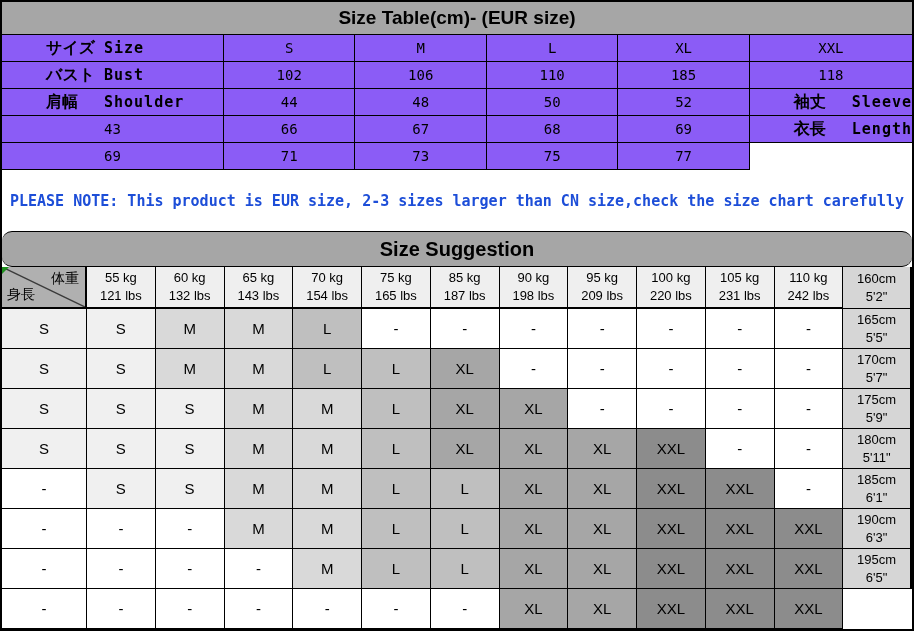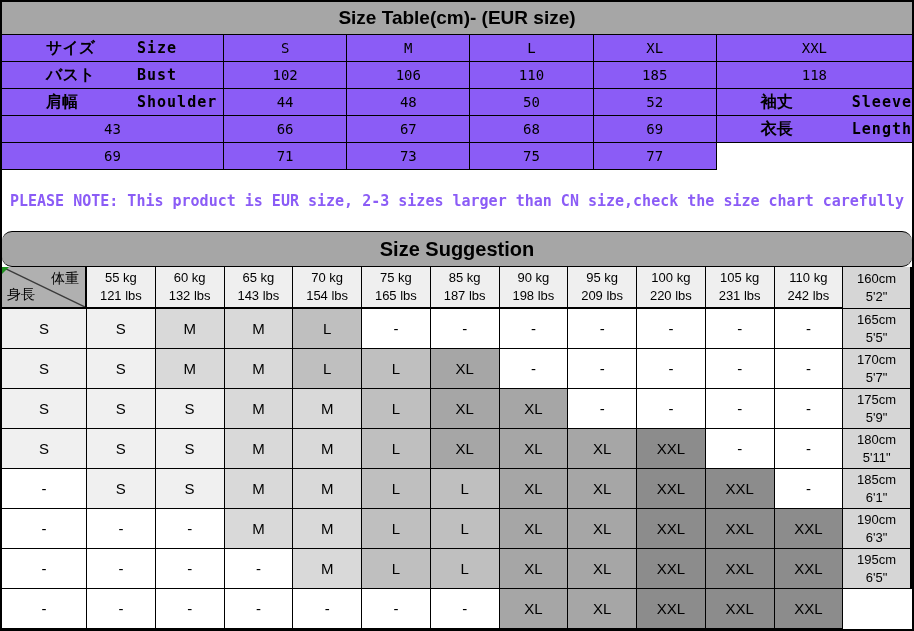--- a/index.html
+++ b/index.html
@@ -26,27 +26,27 @@
   .t1{display:grid;grid-template-columns:222px repeat(5,1fr);grid-auto-rows:27px;}
   .t1c{
     border-right:1px solid #000;border-bottom:1px solid #000;
     display:flex;align-items:center;justify-content:center;
     font-family:"DejaVu Sans Mono","Liberation Mono",monospace;
     font-size:14px;background:#8b5cf6;
   }
   .t1c:nth-child(6n){border-right:none;}
   .t1-label{justify-content:flex-start;padding-left:44px;font-weight:bold;}
   .t1-label .jp{display:inline-block;width:58px;font-size:16px;font-family:"DejaVu Sans","Liberation Sans",sans-serif;font-weight:bold;}
-  .t1-label .en{font-size:15px;letter-spacing:1px;margin-left:33px;}
+  .t1-label .en{font-size:15px;letter-spacing:1px;}
   
   .note{
     height:61px;
     display:flex;align-items:center;justify-content:center;
     font-family:"DejaVu Sans Mono","Liberation Mono",monospace;
-    font-weight:bold;font-size:15px;color:#8b5cf6;
+    font-weight:bold;font-size:15px;color:#1d4ed8;
     white-space:nowrap;background:#fff;
   }
   
   .t2{display:grid;grid-template-columns:85px repeat(12,1fr);grid-template-rows:42px repeat(8,40px);}
   .t2c{
     border-right:1px solid #000;border-bottom:1px solid #000;
     display:flex;align-items:center;justify-content:center;
   }
   .t2-h{
     background:#efefef;

